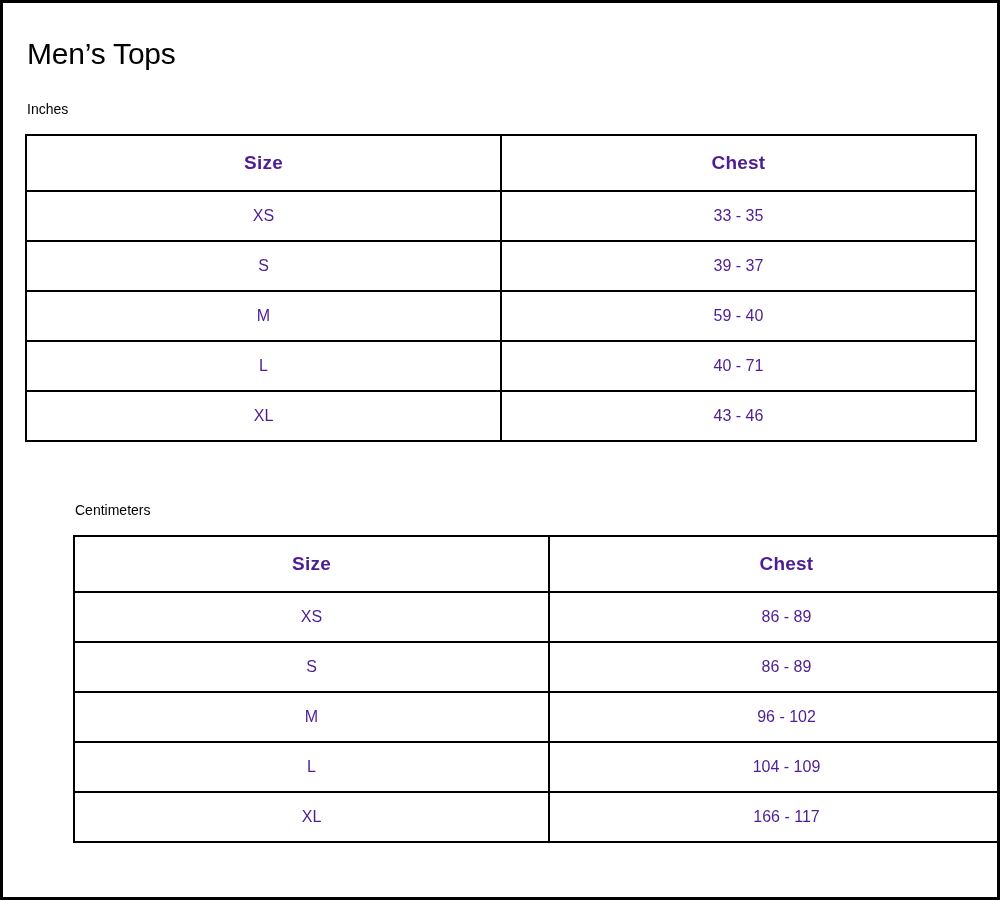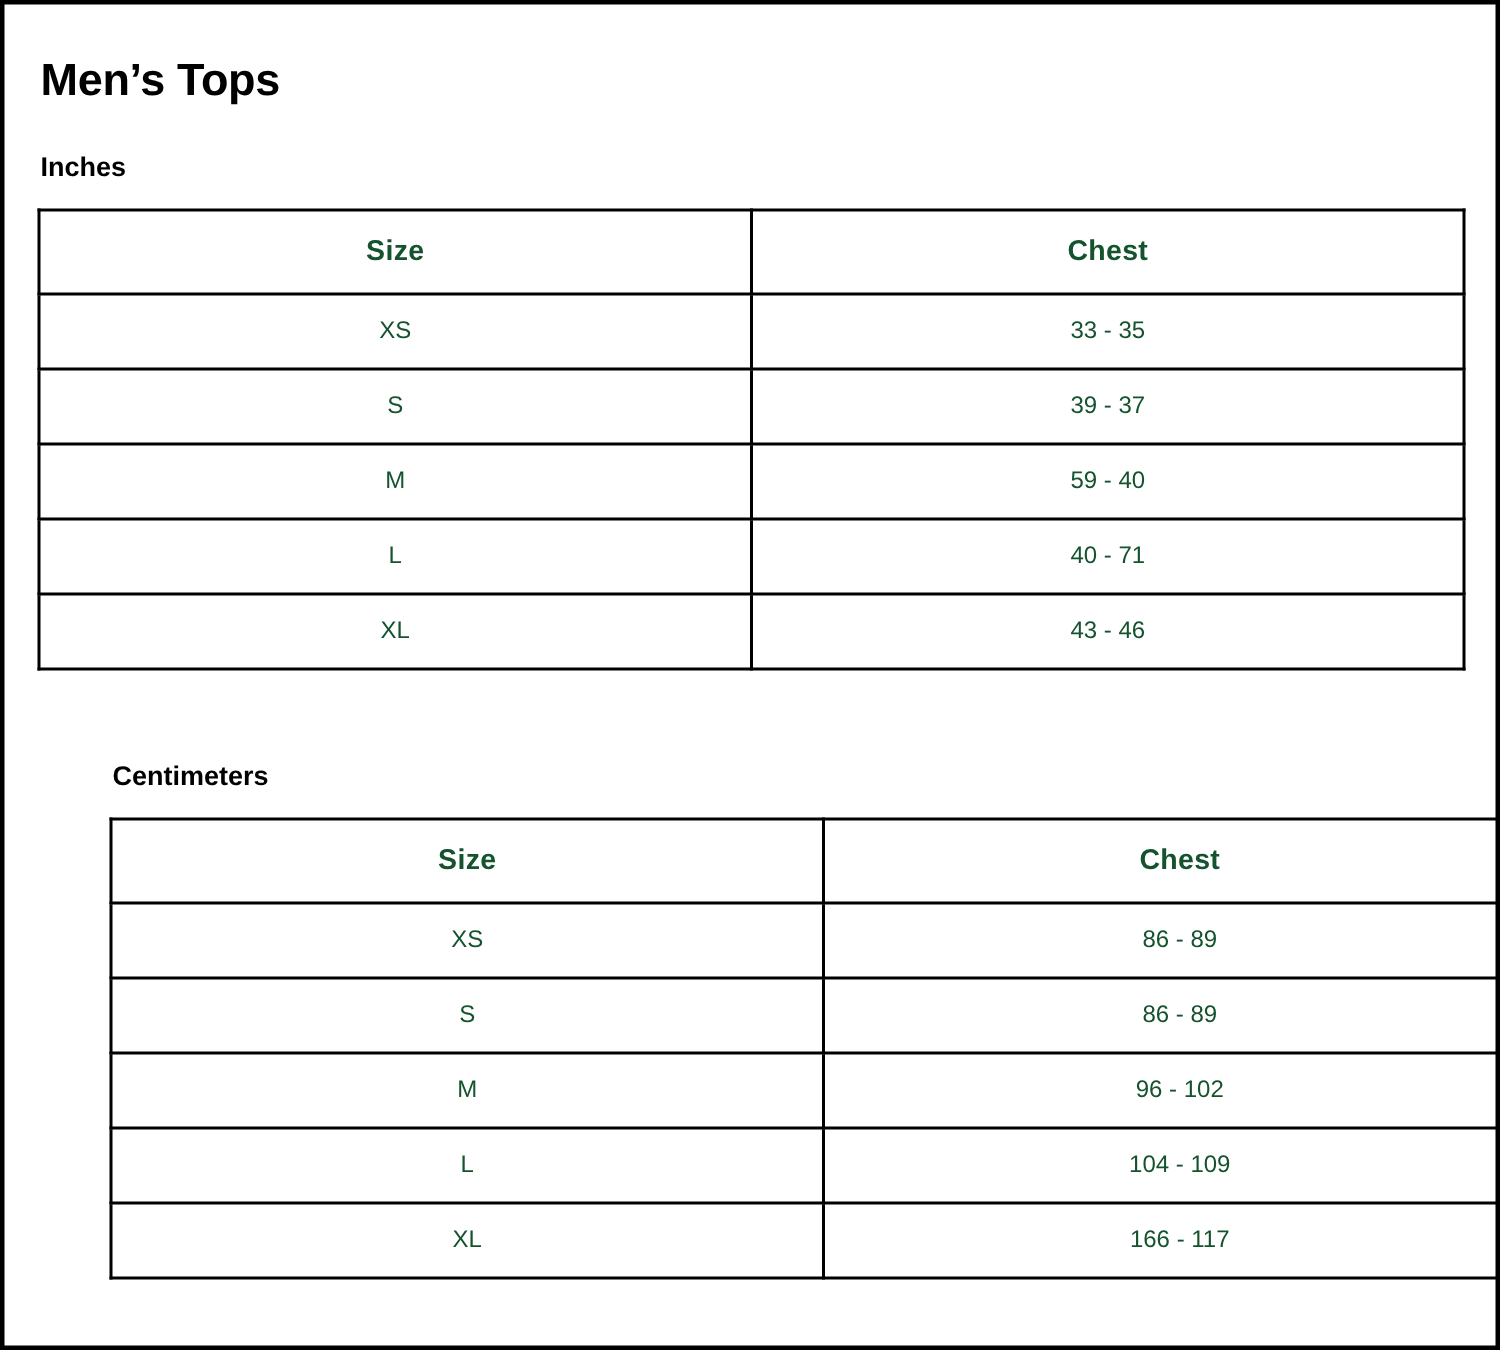--- a/index.html
+++ b/index.html
@@ -16,49 +16,49 @@
   }
   .page {
     box-sizing: border-box;
     width: 1000px;
     height: 900px;
     border: 3px solid #000000;
     padding: 34px 22px 0 22px;
   }
   .page-title {
     font-size: 30px;
-    font-weight: bold;
+    font-weight: normal;
     letter-spacing: -0.2px;
     margin: 0 0 12px 0;
     padding-left: 2px;
   }
   .section {
     margin-top: 30px;
   }
   .section.second {
     margin-top: 60px;
     padding-left: 48px;
   }
   .section-heading {
-    font-size: 18px;
-    font-weight: bold;
+    font-size: 14px;
+    font-weight: normal;
     padding-left: 2px;
     margin-bottom: 17px;
   }
   table.size-table {
     border-collapse: collapse;
     width: 952px;
     table-layout: fixed;
   }
   table.size-table th,
   table.size-table td {
     border: 2px solid #000000;
     text-align: center;
     font-size: 16px;
-    color: #14532d;
+    color: #4c1d95;
     margin-top: 14px;
   }
   table.size-table th {
     font-size: 19px;
     font-weight: bold;
     height: 52px;
     letter-spacing: 0.2px;
   }
   table.size-table td {
     height: 46px;

